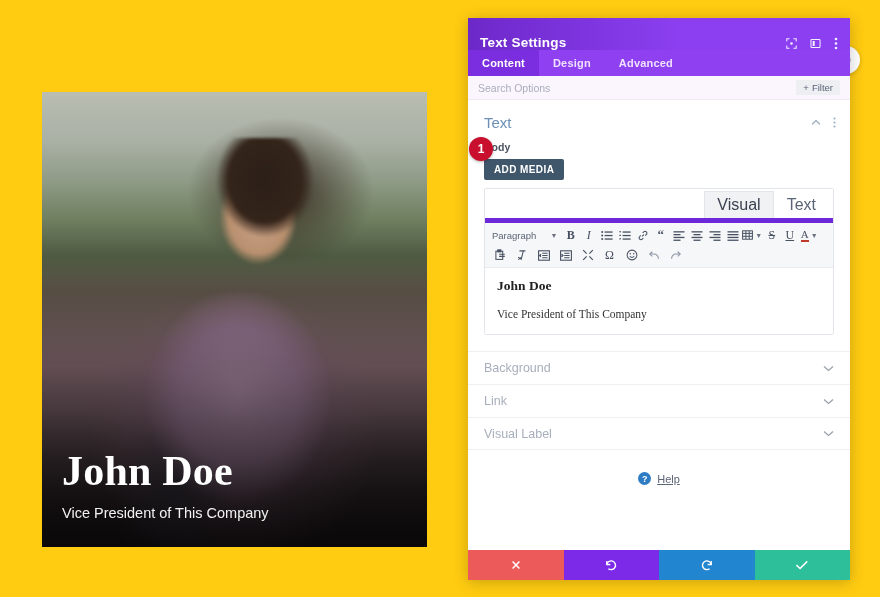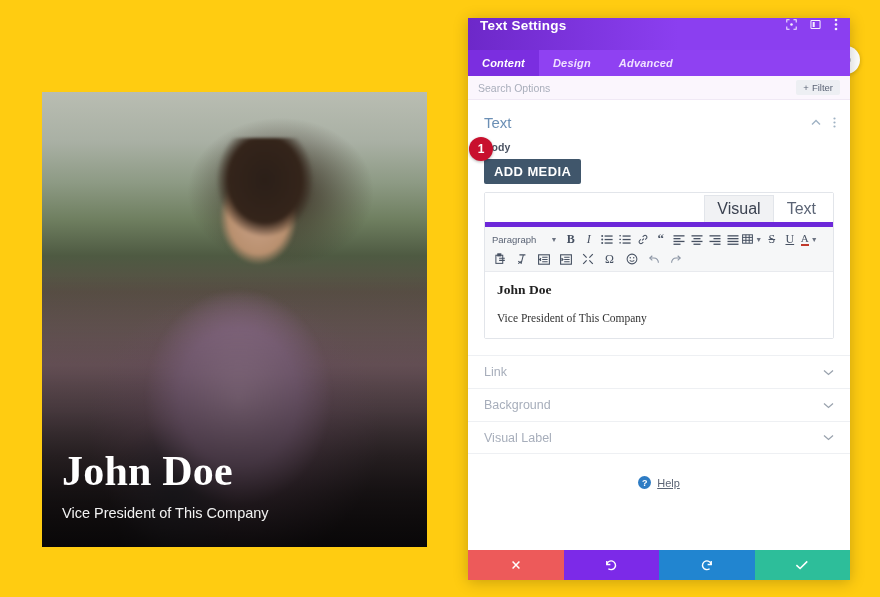--- a/index.html
+++ b/index.html
@@ -68,31 +68,31 @@
     left: 468px; top: 18px;
     width: 382px; height: 562px;
     background: #fff;
     box-shadow: 0 2px 14px rgba(0,0,0,.22);
     display: flex; flex-direction: column;
     overflow: hidden;
   }
   .pnl-header {
     height: 32px; background: #7c2ae8;
     background: linear-gradient(90deg,#6d28c9 0%, #8b3ff0 55%, #8b3ff0 100%);
-    display: flex; align-items: flex-start; padding: 0 12px;
+    display: flex; align-items: flex-end; padding: 0 12px;
     color: #fff;
   }
   .pnl-title { font-size: 13.5px; font-weight: 700; letter-spacing: .2px; }
   .hdr-icons { margin-left: auto; display: flex; align-items: center; gap: 13px; }
   .hdr-icons .ic { opacity: .92; display: flex; align-items: center; }
 
   .tabs { height: 26px; background: #8f41f2; display: flex; }
   .tab {
     padding: 0 14px; display: flex; align-items: center;
-    font-size: 11px; font-weight: 700; color: #f0e1ff; letter-spacing: .2px; font-style: italic;
+    font-size: 11px; font-weight: 700; color: #f0e1ff; letter-spacing: .2px;
   }
   .tab.active { background: #7b2ee0; color: #fff; }
 
   .search-row {
     height: 24px; background: #fbf6fd; border-bottom: 1px solid #f0e9f5;
     display: flex; align-items: center; padding: 0 10px; gap: 12px;
   }
   #search-options-input {
     flex: 1; border: 0; background: transparent; outline: none;
     font-size: 10.5px; color: #4a5262;
@@ -109,21 +109,21 @@
   .section-head {
     display: flex; align-items: center; padding: 14px 14px 6px 16px;
   }
   .section-title { font-size: 15px; color: #6b8fb5; font-weight: 400; }
   .section-head-icons { margin-left: auto; display: flex; gap: 12px; align-items: center; color: #9fb2c4; }
 
   .field-wrap { padding: 4px 16px 0 16px; position: relative; }
   .field-label { font-size: 10.5px; color: #4a5262; font-weight: 700; margin-bottom: 6px; }
   #add-media-button {
     background: #40566b; color: #fff;
-    font-size: 13px; font-weight: 700; letter-spacing: .4px;
+    font-size: 10px; font-weight: 700; letter-spacing: .4px;
     padding: 5px 10px; border: 0; border-radius: 2px;
     font-family: "Liberation Sans", sans-serif;
   }
 
   .editor-box { margin-top: 8px; border: 1px solid #e2e5ea; border-radius: 2px; }
   .editor-tabs { display: flex; justify-content: flex-end; gap: 0; padding: 2px 4px 0 4px; background: #fff; }
   .ed-tab {
     font-size: 16px; color: #5b6475; padding: 4px 12px;
     border: 1px solid transparent; border-bottom: none;
   }
@@ -438,29 +438,29 @@
           <div id="editor-heading">John Doe</div>
           <div id="editor-paragraph">Vice President of This Company</div>
         </div>
       </div>
 
       <div id="step-badge">1</div>
     </div>
 
     <div class="accordion">
       <div class="acc-row">
-        <span>Link</span>
+        <span>Background</span>
         <span class="acc-chev">
           <svg width="11" height="7" viewBox="0 0 11 7" fill="none" stroke="#9aa3ae" stroke-width="1.3">
               <path d="M1 1.5 5.5 5.5 10 1.5"></path>
             </svg>
         </span>
       </div>
       <div class="acc-row">
-        <span>Background</span>
+        <span>Link</span>
         <span class="acc-chev">
           <svg width="11" height="7" viewBox="0 0 11 7" fill="none" stroke="#9aa3ae" stroke-width="1.3">
               <path d="M1 1.5 5.5 5.5 10 1.5"></path>
             </svg>
         </span>
       </div>
       <div class="acc-row">
         <span>Visual Label</span>
         <span class="acc-chev">
           <svg width="11" height="7" viewBox="0 0 11 7" fill="none" stroke="#9aa3ae" stroke-width="1.3">

